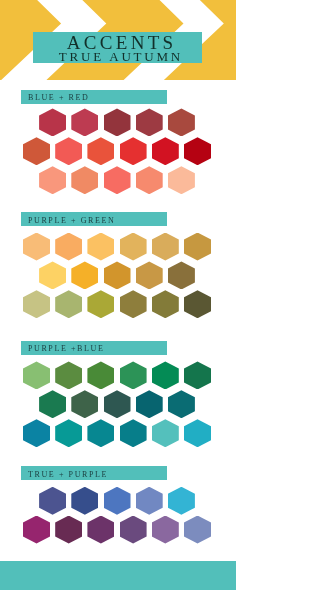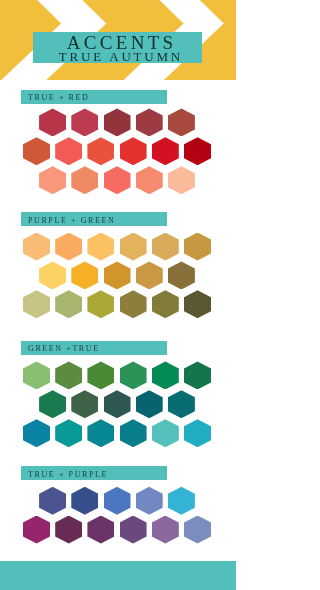--- a/index.html
+++ b/index.html
@@ -34,21 +34,21 @@
           <path d="M -34.47 0 L -10.5 23.5 L -70.39 80 L -115.59 80 L -55.7 23.5 L -79.67 0 Z"></path>
         </g>
     </svg>
     <div class="title-band"></div>
     <div class="title t1">TRUE AUTUMN</div>
     <div class="title t2">ACCENTS</div>
   </div>
   <div id="sections">
       <div class="section">
         <div class="label" style="top: 89.5px;">
-          <span>TRUE + RED</span>
+          <span>BLUE + RED</span>
         </div>
         <div class="hexrow" style="top: 108.4px;">
           <div class="hex" style="left: 39.1px; background: rgb(184, 52, 73);"></div>
           <div class="hex" style="left: 71.3px; background: rgb(189, 59, 81);"></div>
           <div class="hex" style="left: 103.5px; background: rgb(147, 52, 60);"></div>
           <div class="hex" style="left: 135.7px; background: rgb(157, 58, 66);"></div>
           <div class="hex" style="left: 167.9px; background: rgb(168, 73, 62);"></div>
         </div>
         <div class="hexrow" style="top: 137.3px;">
           <div class="hex" style="left: 23px; background: rgb(207, 88, 57);"></div>
@@ -89,21 +89,21 @@
           <div class="hex" style="left: 23px; background: rgb(198, 195, 132);"></div>
           <div class="hex" style="left: 55.2px; background: rgb(168, 181, 111);"></div>
           <div class="hex" style="left: 87.4px; background: rgb(170, 168, 54);"></div>
           <div class="hex" style="left: 119.6px; background: rgb(142, 126, 60);"></div>
           <div class="hex" style="left: 151.8px; background: rgb(131, 123, 57);"></div>
           <div class="hex" style="left: 184px; background: rgb(90, 87, 51);"></div>
         </div>
       </div>
       <div class="section">
         <div class="label" style="top: 340.8px;">
-          <span>GREEN +TRUE</span>
+          <span>PURPLE +BLUE</span>
         </div>
         <div class="hexrow" style="top: 361.4px;">
           <div class="hex" style="left: 23px; background: rgb(136, 191, 114);"></div>
           <div class="hex" style="left: 55.2px; background: rgb(91, 140, 64);"></div>
           <div class="hex" style="left: 87.4px; background: rgb(73, 138, 55);"></div>
           <div class="hex" style="left: 119.6px; background: rgb(44, 147, 87);"></div>
           <div class="hex" style="left: 151.8px; background: rgb(4, 139, 85);"></div>
           <div class="hex" style="left: 184px; background: rgb(20, 117, 76);"></div>
         </div>
         <div class="hexrow" style="top: 390.3px;">

